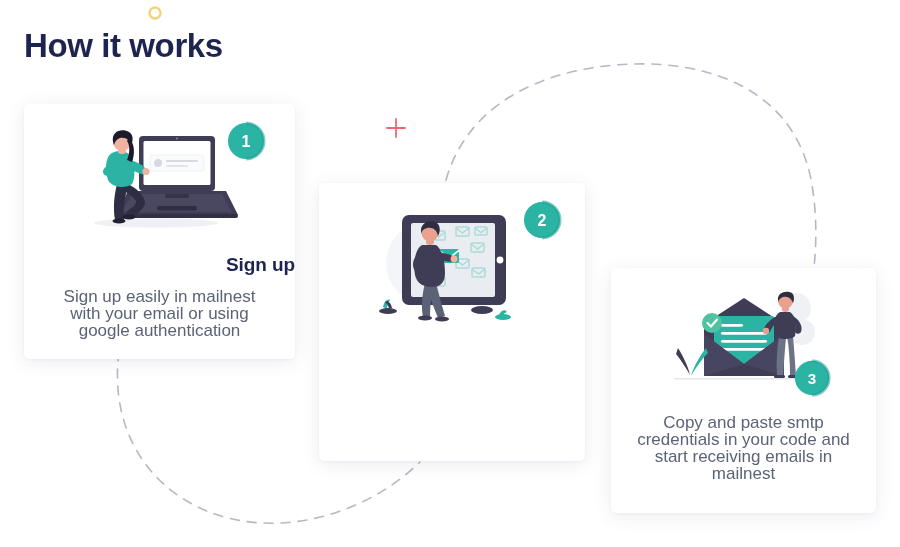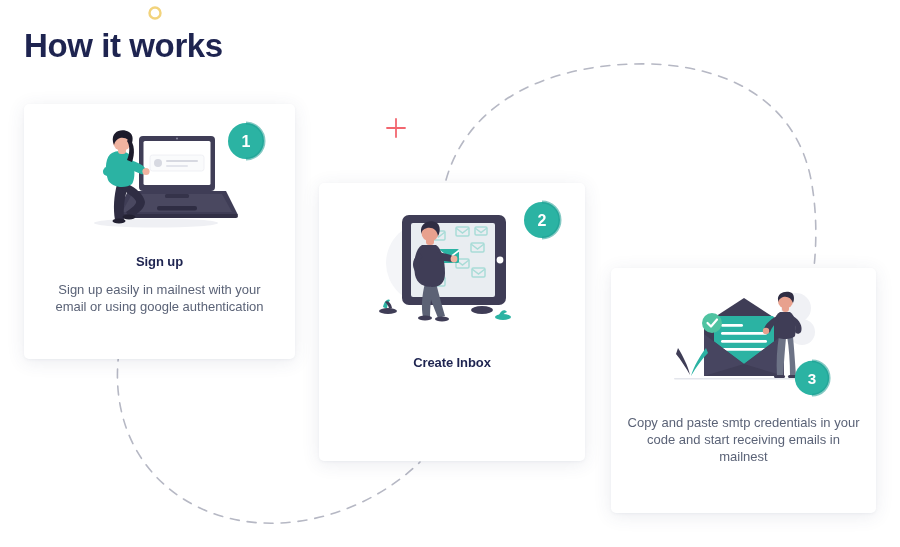--- a/index.html
+++ b/index.html
@@ -55,34 +55,34 @@
     width: 100%;
     display: flex;
     justify-content: center;
     align-items: flex-end;
   }
   .card-1 .illus-wrap { height: 110px; margin-top: 18px; }
   .card-2 .illus-wrap { height: 128px; margin-top: 22px; }
   .card-3 .illus-wrap { height: 100px; margin-top: 22px; }
 
   .card-title {
-    text-align: center;
+    text-align: right;
     color: #1e2450;
     font-weight: bold;
-    font-size: 13px;
+    font-size: 19px;
     letter-spacing: -0.1px;
   }
   .card-1 .card-title { margin-top: 22px; }
   .card-2 .card-title { margin-top: 22px; }
   .card-3 .card-title { margin-top: 22px; }
 
   .card-desc {
     text-align: center;
     color: #5b6377;
-    font-size: 13px;
+    font-size: 17px;
     line-height: 17px;
     margin-top: 12px;
     padding: 0 24px;
   }
   .card-3 .card-desc { padding: 0 14px; margin-top: 24px; }
 </style>
 </head>
 <body>
 
 <div class="stage">
@@ -213,21 +213,20 @@
           <path d="M129 110 C131 105, 135 104, 137 107 C134 108, 132 110, 131 112 Z" fill="#2bb3a3"></path>
         </g>
       </svg>
 
       <svg style="position:absolute; right:22px; top:-6px;" width="42" height="42" viewBox="0 0 42 42">
         <circle cx="21" cy="21" r="18" fill="#2bb3a3"></circle>
         <path d="M21 3 A18 18 0 0 1 21 39" fill="none" stroke="#1e9c92" stroke-width="3" opacity="0.55"></path>
         <text x="21" y="27" text-anchor="middle" font-family="Liberation Sans, sans-serif" font-size="16" font-weight="bold" fill="#ffffff">2</text>
       </svg>
     </div>
-    <div class="card-title">Create Inbox</div>
   </div>
 
   <div class="card card-3">
     <div class="illus-wrap">
       <svg width="175" height="100" viewBox="0 0 175 100">
 
         <circle cx="140" cy="18" r="15" fill="#f0f1f5"></circle>
         <circle cx="146" cy="42" r="13" fill="#f0f1f5"></circle>
 
         <rect x="18" y="88" width="140" height="1.6" rx="0.8" fill="#e4e6ec"></rect>

